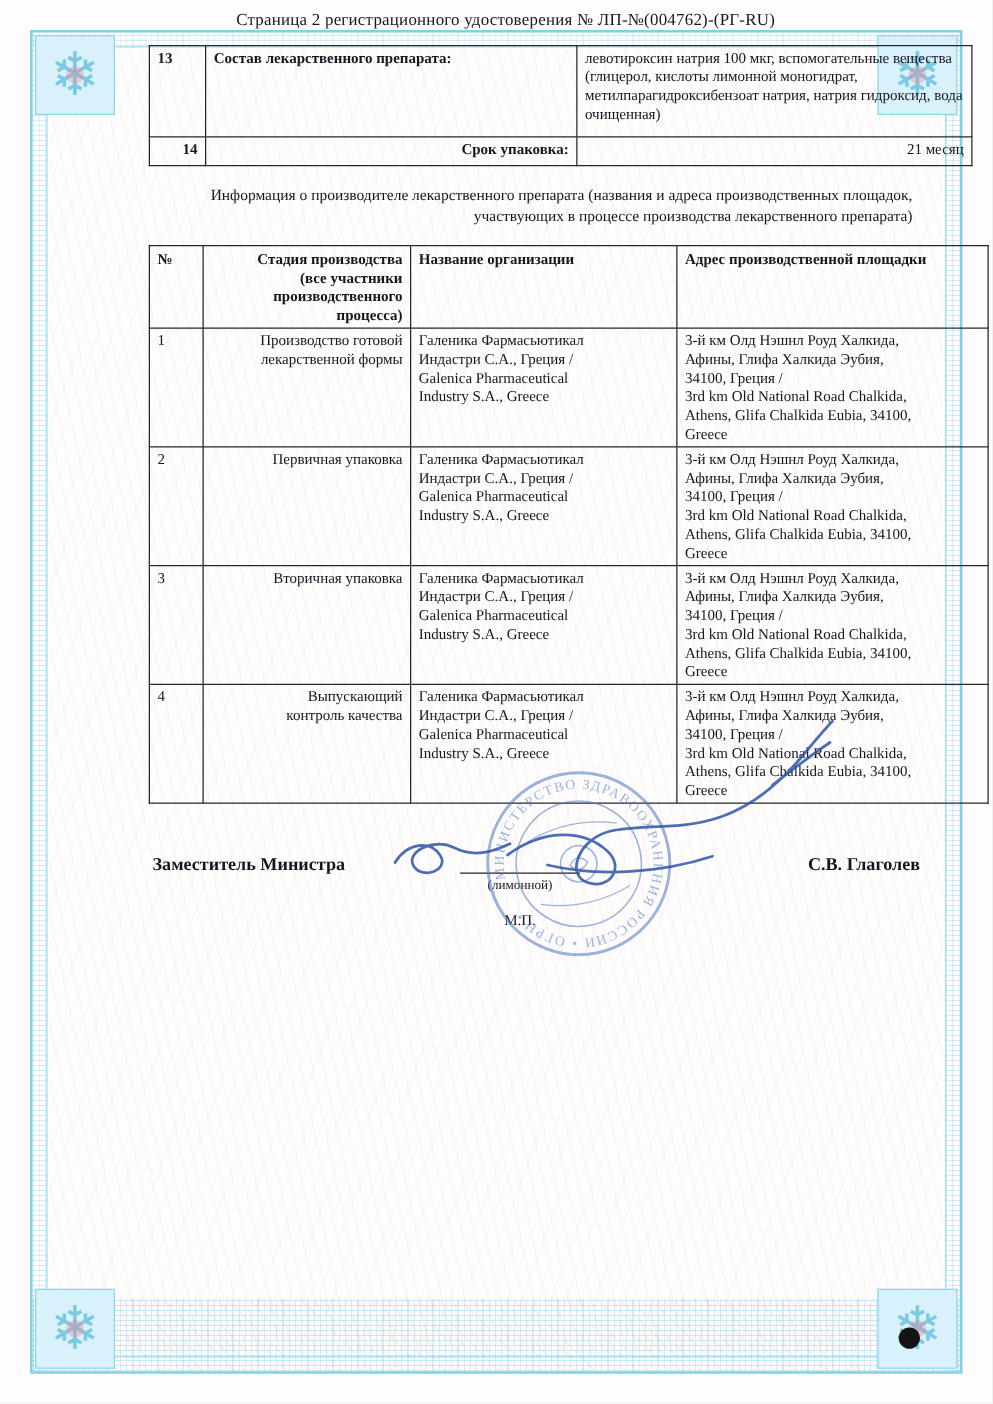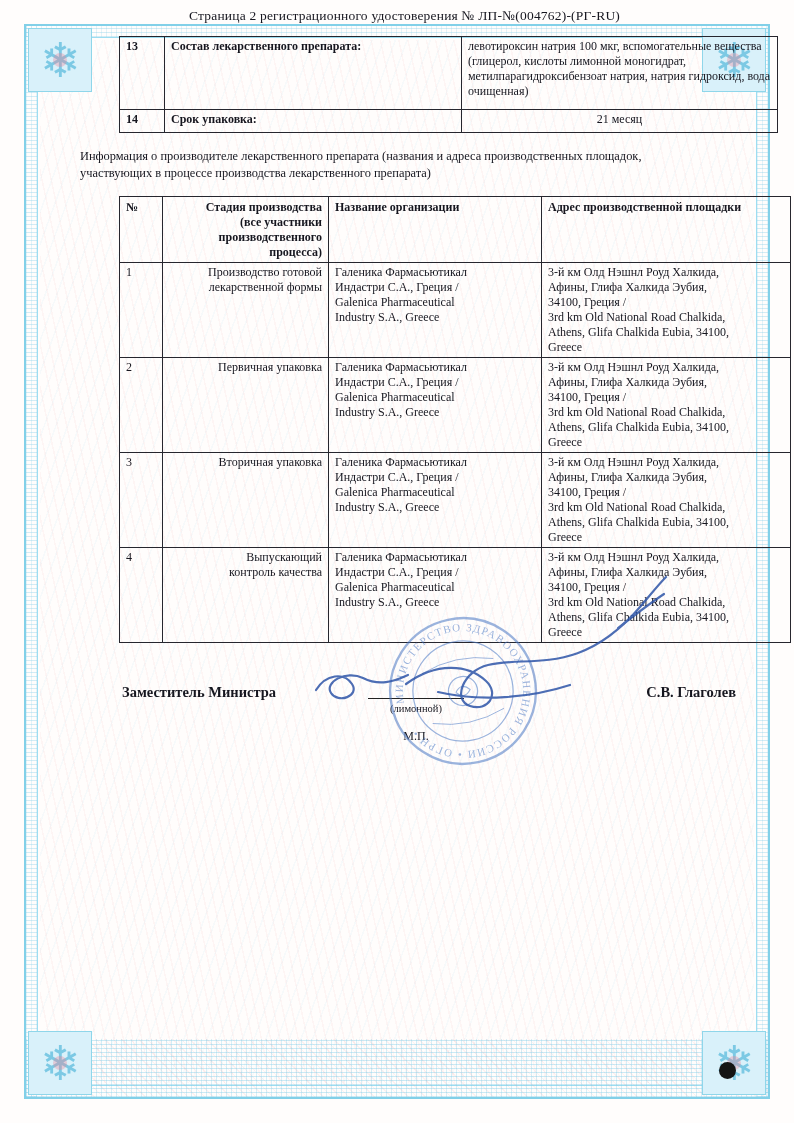--- a/index.html
+++ b/index.html
@@ -49,24 +49,24 @@
   table.tbl td{border:1.6px solid #26262e; padding:2px 6px; vertical-align:top; word-wrap:break-word;}
   .bold{font-weight:bold;}
   .center{text-align:center;}
   .ml{white-space:pre-line;}
 
   #props-table{left:119px; top:36px; width:619px;border-radius:30px;}
   #props-table td.c-num{width:32px;}
   #props-table td.c-label{width:284px;}
   #props-table td.c-value{width:303px;}
   #props-table tr.r13 td{height:68px;}
-  #props-table tr.r14 td{height:18px;}
+  #props-table tr.r14 td{height:18px;text-align:right;}
 
   .info{position:absolute; left:80px; top:148px; width:650px; z-index:3;
-    text-align:left; font-size:12.4px; line-height:1.4; white-space:pre-line;}
+    text-align:right; font-size:12.4px; line-height:1.4; white-space:pre-line;}
 
   #mfg-table{left:119px; top:196px; width:619px;}
   #mfg-table td.c-num{width:30px;}
   #mfg-table td.c-stage{width:153px;text-align:right;}
   #mfg-table td.c-org{width:200px;}
   #mfg-table td.c-addr{width:236px;margin-top:48px;}
   #mfg-table tr.hdr td{font-weight:bold; padding-top:3px;}
 
   .sig-left{position:absolute; left:122px; top:684px; z-index:5; font-weight:bold; font-size:14.5px;}
   .sig-right{position:absolute; right:58px; top:684px; z-index:5; font-weight:bold; font-size:14.5px;}

